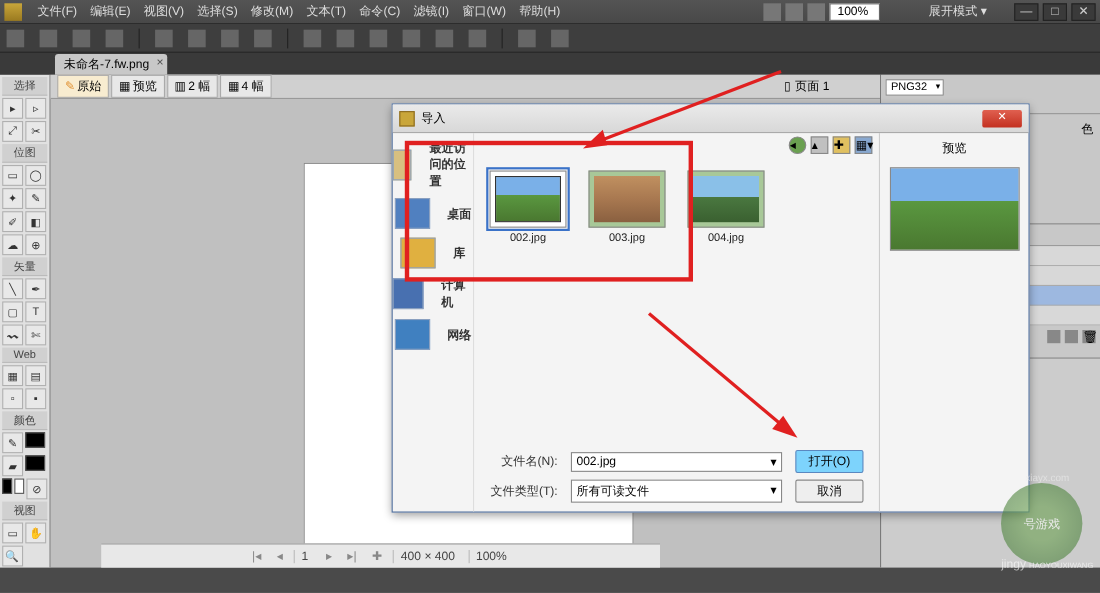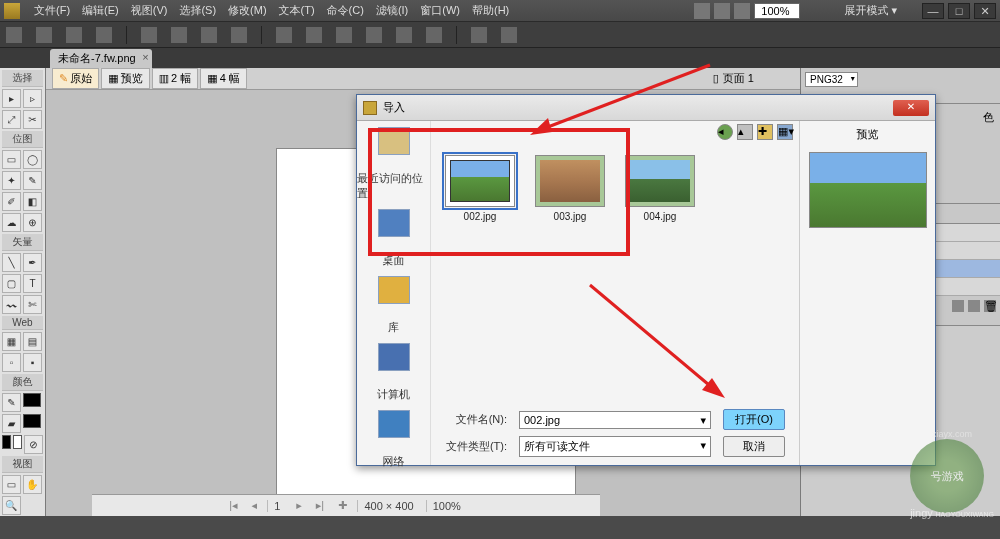--- a/index.html
+++ b/index.html
@@ -51,21 +51,21 @@
 .layer-row.sel{ background:#9db8e0;}
 .tiny-icon{width:12px;height:12px;background:#888;display:inline-block;}
 
 
 .dialog { position: absolute; left: 356px; top: 94px; width: 580px; height: 372px; background: #f4f4f4; border: 1px solid #4a6a9a; box-shadow: 0 3px 8px rgba(0,0,0,0.4); }
 .dlg-title { height: 26px; background: linear-gradient(#eaeaea,#d8d8d8); display: flex; align-items: center; padding: 0 6px; border-bottom: 1px solid #aaa; }
 .dlg-title-icon { width: 14px; height: 14px; background: #c9a63a; margin-right: 6px; border:1px solid #8a6a20;}
 .dlg-close { margin-left: auto; width: 36px; height: 16px; background: linear-gradient(#e06050,#c33020); color: #fff; text-align: center; line-height: 14px; border-radius: 2px; font-size:10px;}
 .dlg-body { display: flex; height: 344px; }
 .dlg-places { width: 74px; padding: 6px 0; display: flex; flex-direction: column; align-items: center; gap: 8px; border-right:1px solid #ddd;}
-.place { display: flex; flex-direction: column; align-items: center; gap: 16px; font-size: 10px; color: #333; }
+.place { display: flex; flex-direction: row; align-items: center; gap: 16px; font-size: 10px; color: #333; font-weight: bold; }
 .place-icon { width: 32px; height: 28px; background: #b0c8e0; border: 1px solid #8aa0c0; }
 .dlg-main { flex: 1; display: flex; flex-direction: column; }
 .dlg-toolbar { height: 22px; display: flex; align-items: center; padding: 0 6px; gap: 4px; }
 .dlg-toolbar-right{ margin-left:auto; display:flex; gap:4px;}
 .dlg-tool-icon{ width:16px; height:16px; background:#c0c0c0; border:1px solid #888;}
 .file-grid { flex: 1; padding: 12px; display: flex; gap: 16px; align-items: flex-start; }
 .file-item { display: flex; flex-direction: column; align-items: center; gap: 4px; width: 74px; }
 .thumb { width: 70px; height: 52px; border: 1px solid #888; background:#a8c898;}
 .file-item.selected .thumb { outline: 2px solid #3a72c8; outline-offset: 1px; background:#fff;}
 .file-item.selected .thumb-inner{ border:1px solid #333;}

